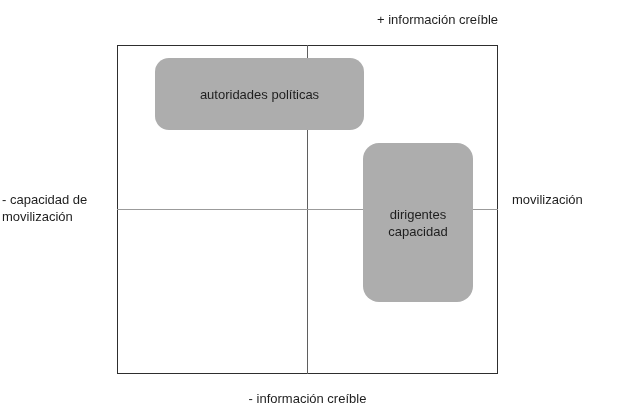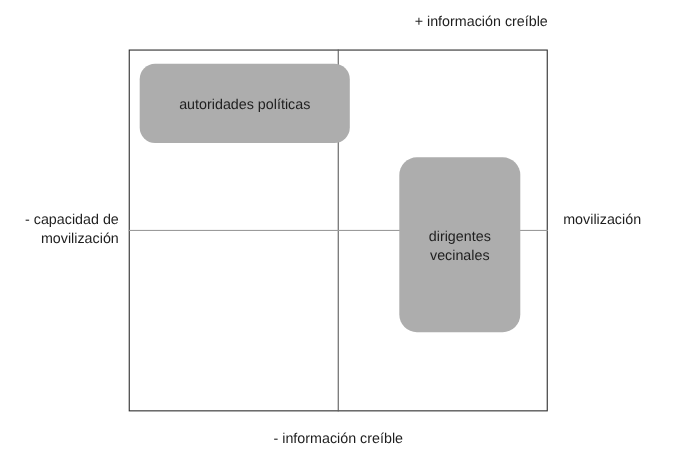--- a/index.html
+++ b/index.html
@@ -15,21 +15,21 @@
   }
   .axis-label {
     position: absolute;
     font-size: 13px;
     line-height: 17px;
     color: #1e1e1e;
     white-space: nowrap;
   }
   .axis-label.top    { left: 117px; width: 381px; top: 11px;  text-align: right; }
   .axis-label.bottom { left: 117px; width: 381px; top: 390px; text-align: center; }
-  .axis-label.left   { left: 2px;   width: 106px; top: 191px; text-align: right; white-space: normal; }
+  .axis-label.left   { left: 2px;   width: 106px; top: 191px; text-align: left; white-space: normal; }
   .axis-label.right  { left: 512px; width: 110px; top: 191px; text-align: left;   white-space: normal; }
   .axis-label .line { display: block; }
 
   .frame {
     position: absolute;
     left: 117px; top: 45px;
     width: 381px; height: 329px;
     border: 1.5px solid #2e2e2e;
     background: transparent;
   }
@@ -51,41 +51,41 @@
     background: #adadad;
     border-radius: 14px;
     display: flex;
     align-items: center;
     justify-content: center;
     text-align: center;
     font-size: 13px;
     line-height: 17px;
     color: #1e1e1e;
   }
-  .node.autoridades { left: 127px; top: 58px;  width: 191px; height: 72px; }
+  .node.autoridades { left: 155px; top: 58px;  width: 209px; height: 72px; }
   .node.dirigentes  { left: 363px; top: 143px; width: 110px; height: 159px; border-radius: 16px; padding: 0 12px; }
   .node.vecinos     { left: 137px; top: 281px; width: 183px; height: 70px; }
 </style>
 </head>
 <body>
 
 <div class="canvas">
 
   <div class="axis-label top">+ información creíble</div>
 
   <div class="frame"></div>
   <div class="vline"></div>
   <div class="hline"></div>
 
   <div class="node autoridades">
     <span>autoridades políticas</span>
   </div>
 
   <div class="node dirigentes">
-    <span>dirigentes vecinales</span>
+    <span>dirigentes capacidad</span>
   </div>
 
 
   <div class="axis-label left">
     <span class="line">- capacidad de</span>
     <span class="line">movilización</span>
   </div>
 
   <div class="axis-label right">
     <span class="line">movilización</span>

